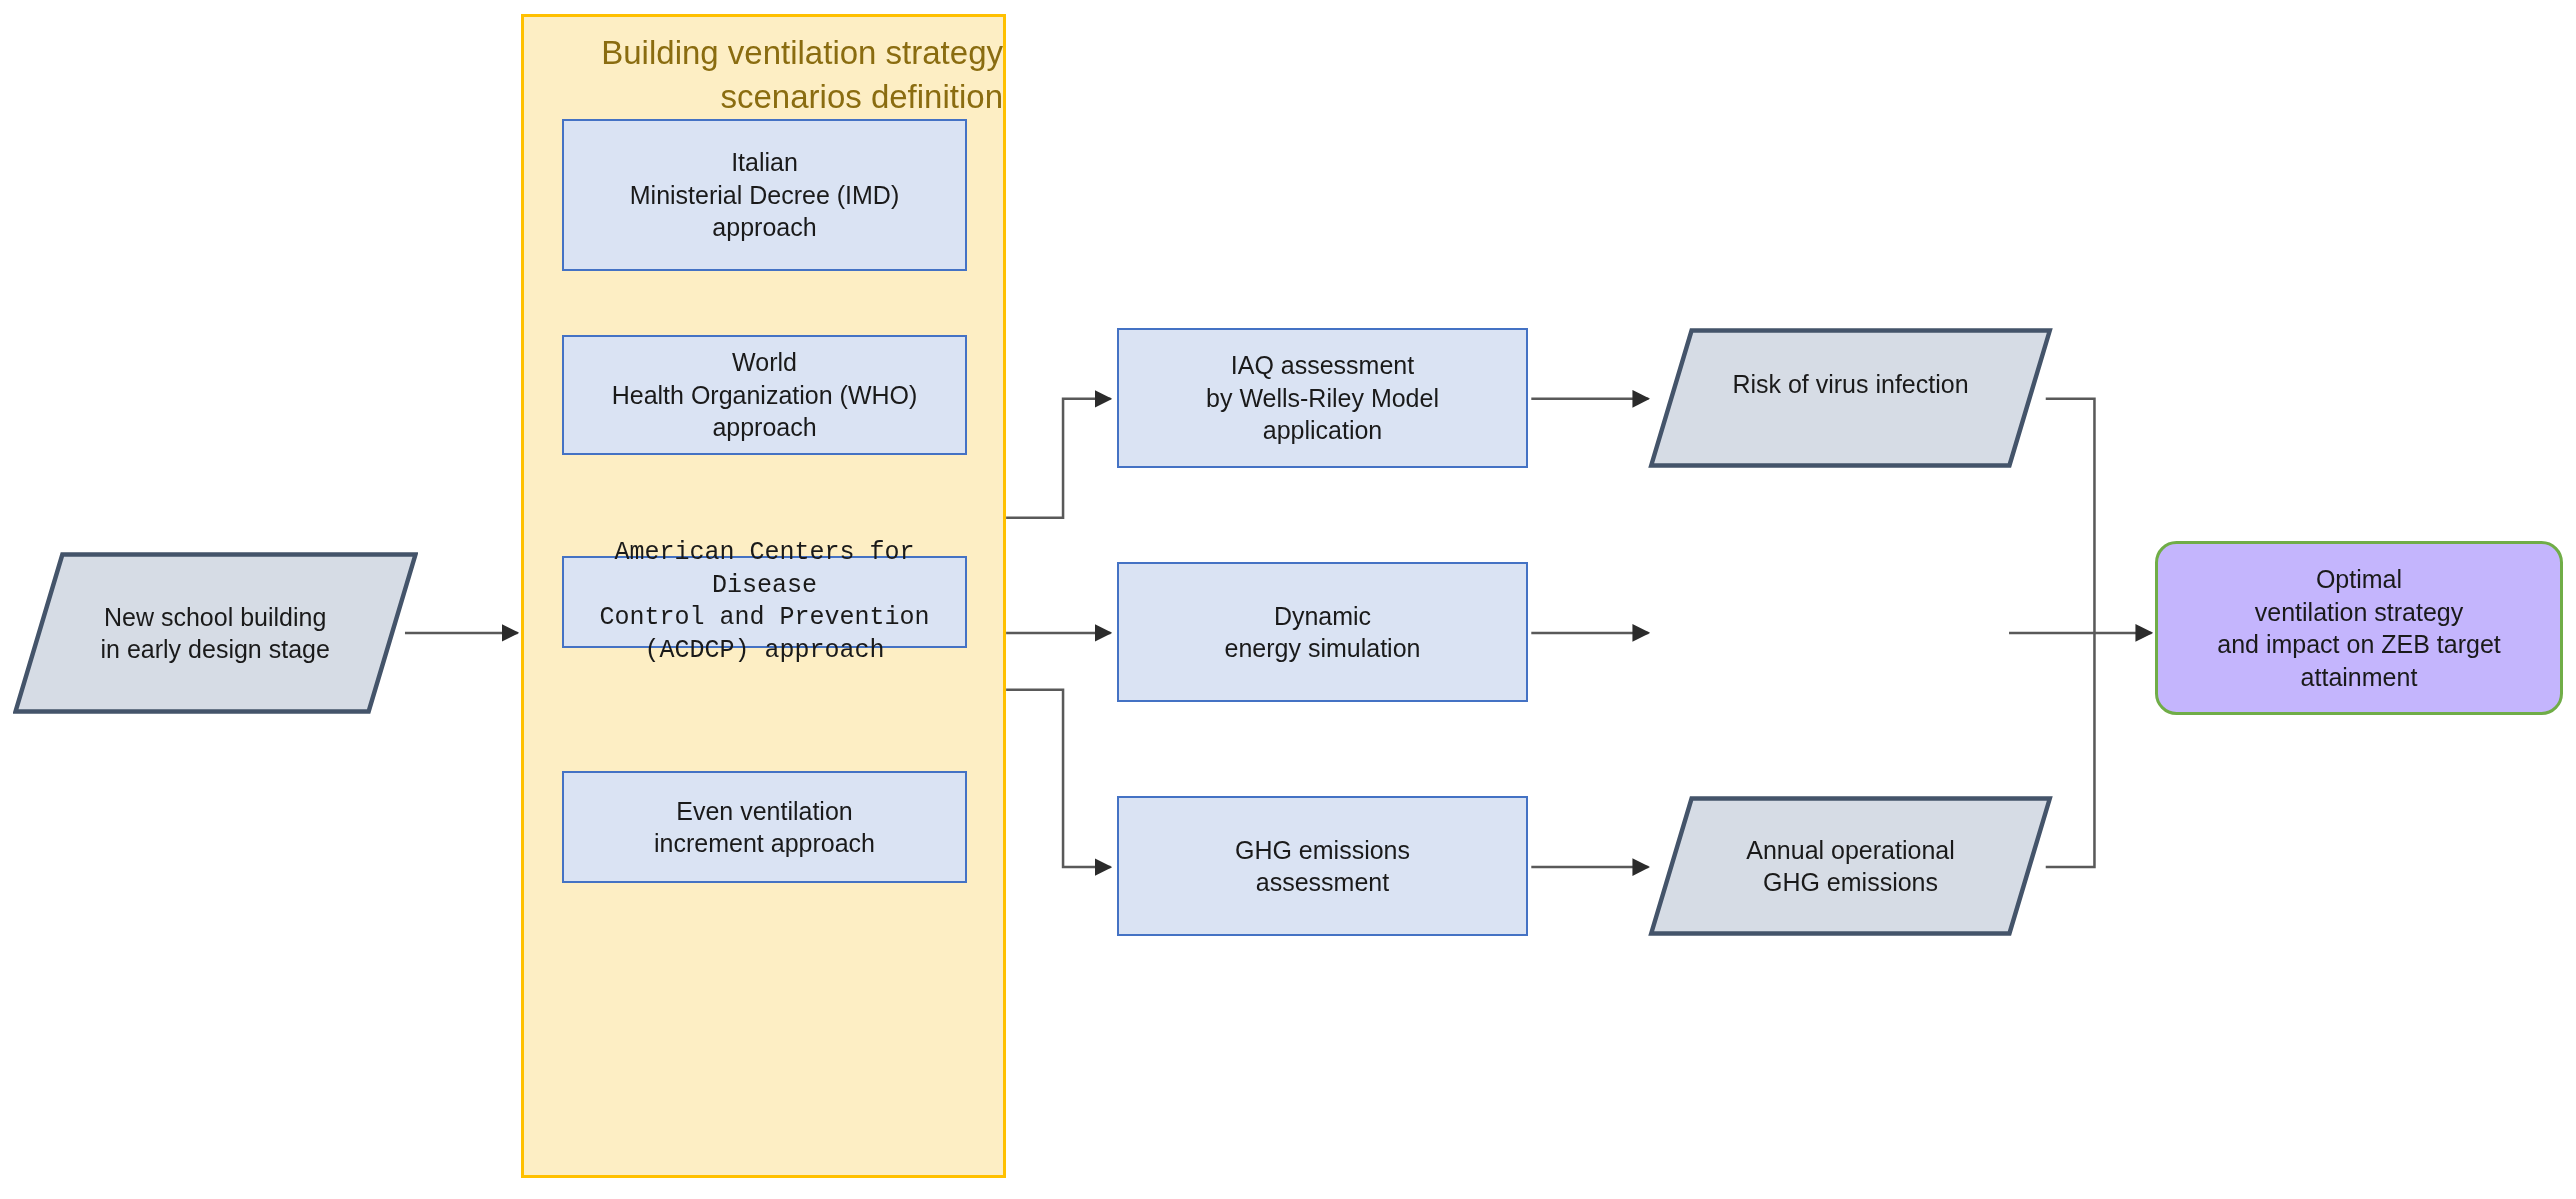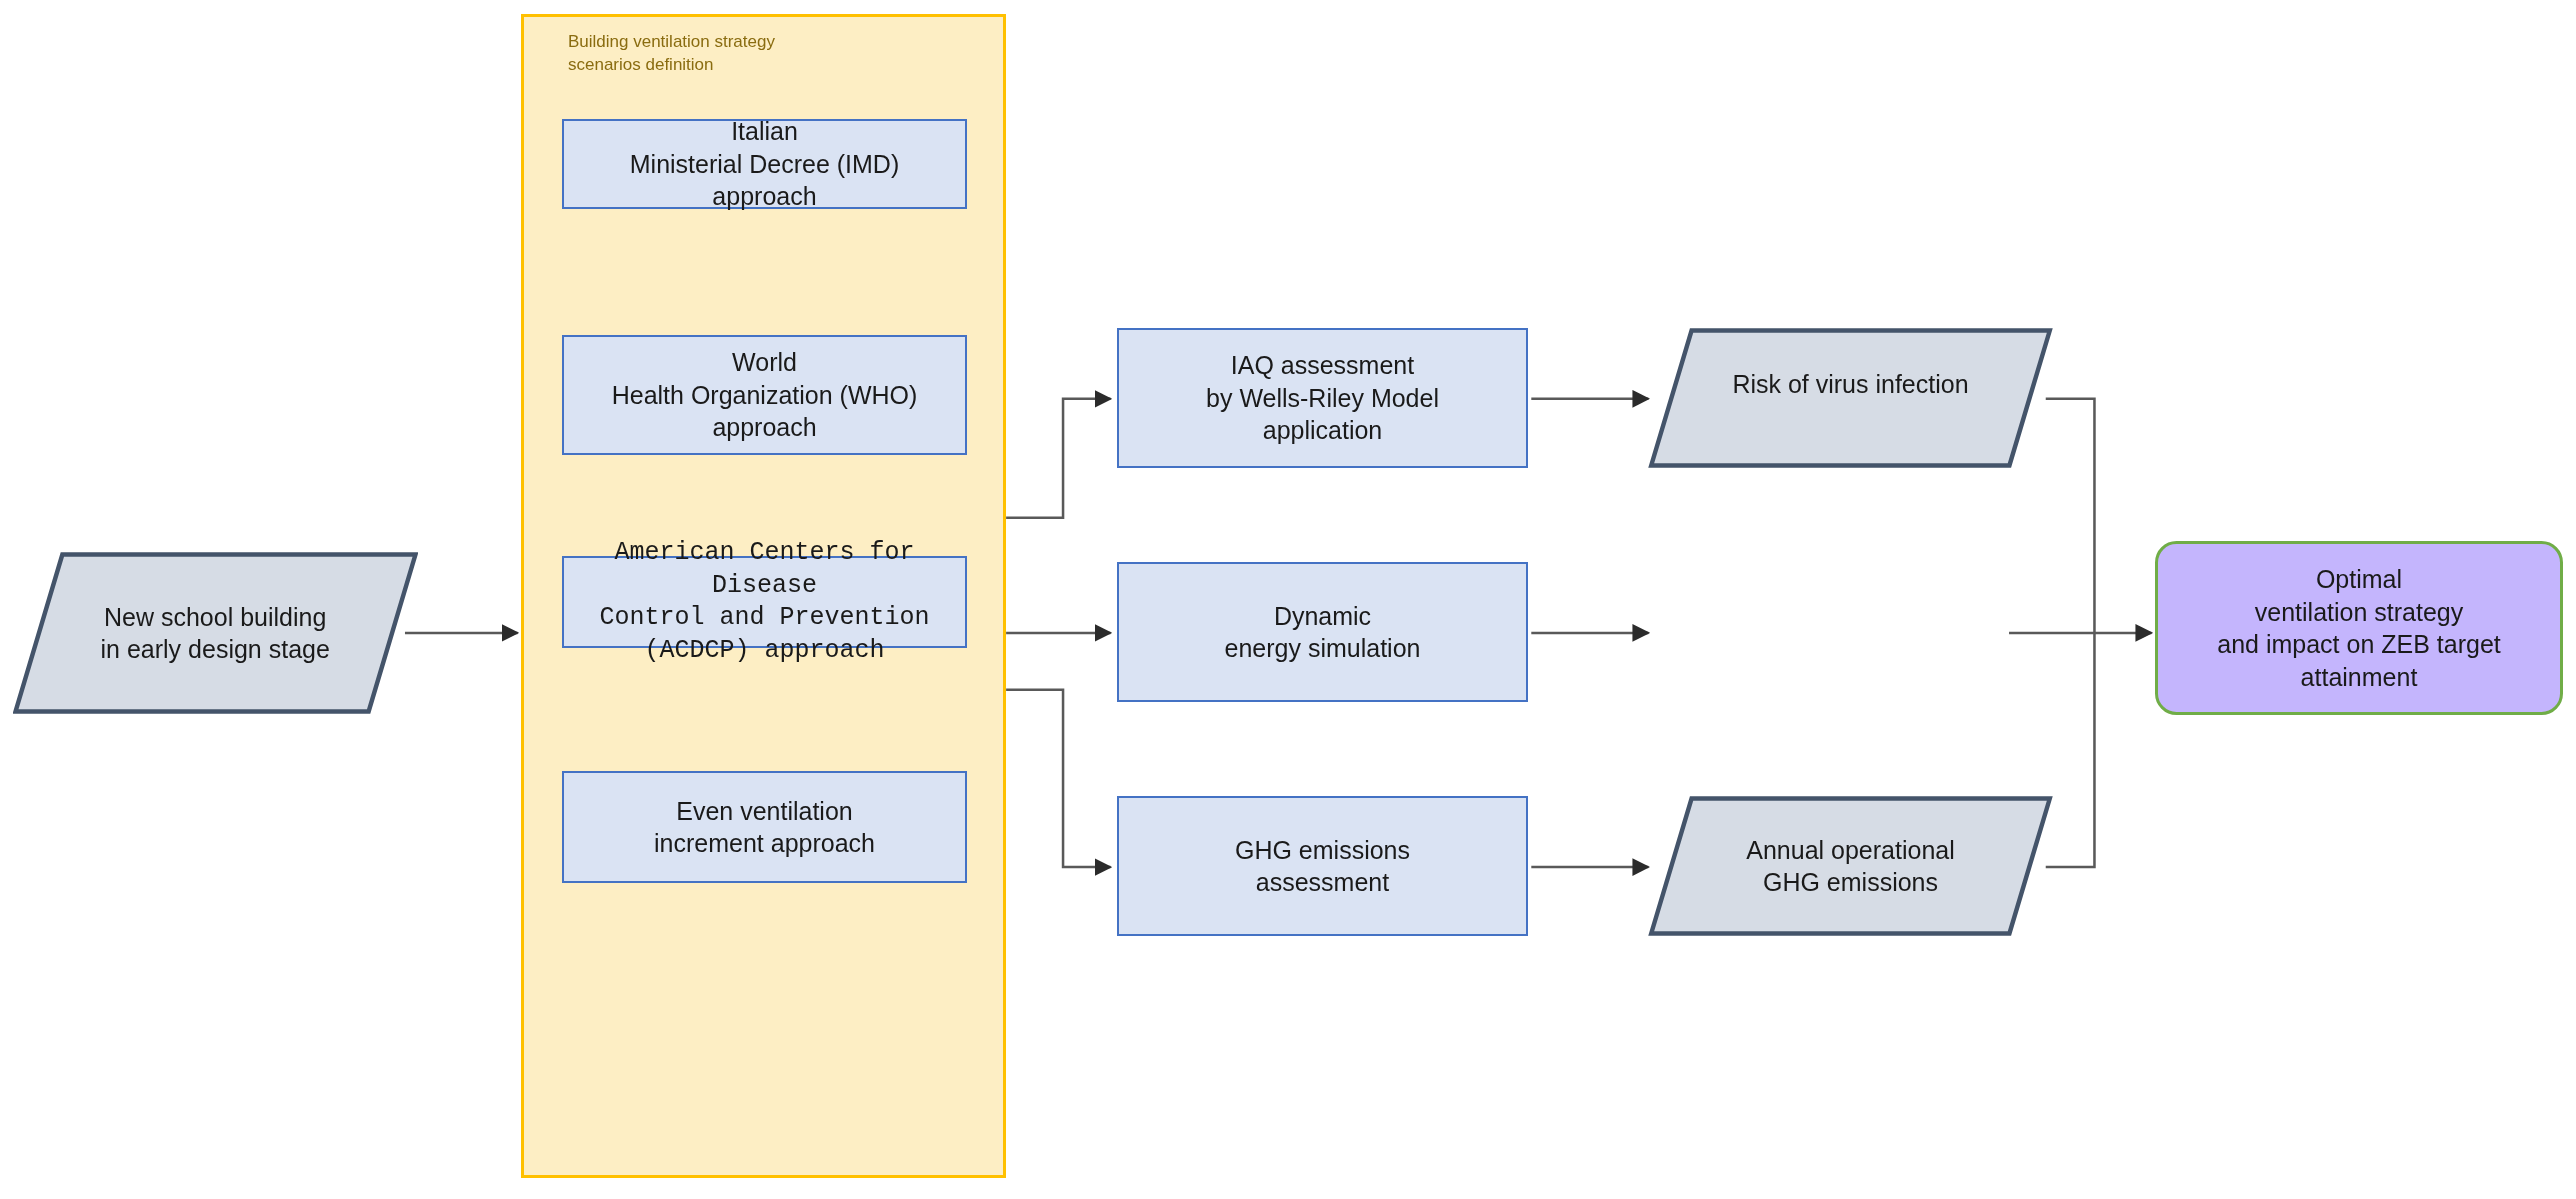--- a/index.html
+++ b/index.html
@@ -27,23 +27,23 @@
   
   .group-box{
     position:absolute;
     box-sizing:border-box;
     background:#fdeec4;
     border:3.2px solid #ffc000;
   }
   .group-title{
     position:absolute;
     left:0;right:0;
-    text-align:left;
+    text-align:right;
     color:#8a6c10;
-    font-size:17px;
+    font-size:33px;
     line-height:1.33;
     white-space:pre-line;
     padding-left:44px;
   }
 
   
   .box-blue{
     background:#dae3f3;
     border:2.5px solid #4472c4;
     font-size:25px;
@@ -105,21 +105,21 @@
     </svg>
     <div class="para-label">New school building
 in early design stage</div>
   </div>
 
   <div class="group-box" style="left:521px;top:14px;width:485px;height:1164px;">
     <div class="group-title" style="top:14px;">Building ventilation strategy
 scenarios definition</div>
   </div>
 
-  <div class="node box-blue" style="left:562px;top:119px;width:405px;height:90px;justify-content:center;">
+  <div class="node box-blue" style="left:562px;top:119px;width:405px;height:152px;justify-content:center;">
     <span>Italian
 Ministerial Decree (IMD)
 approach</span>
   </div>
 
   <div class="node box-blue" style="left:562px;top:335px;width:405px;height:120px;">
     <span>World
 Health Organization (WHO)
 approach</span>
   </div>

